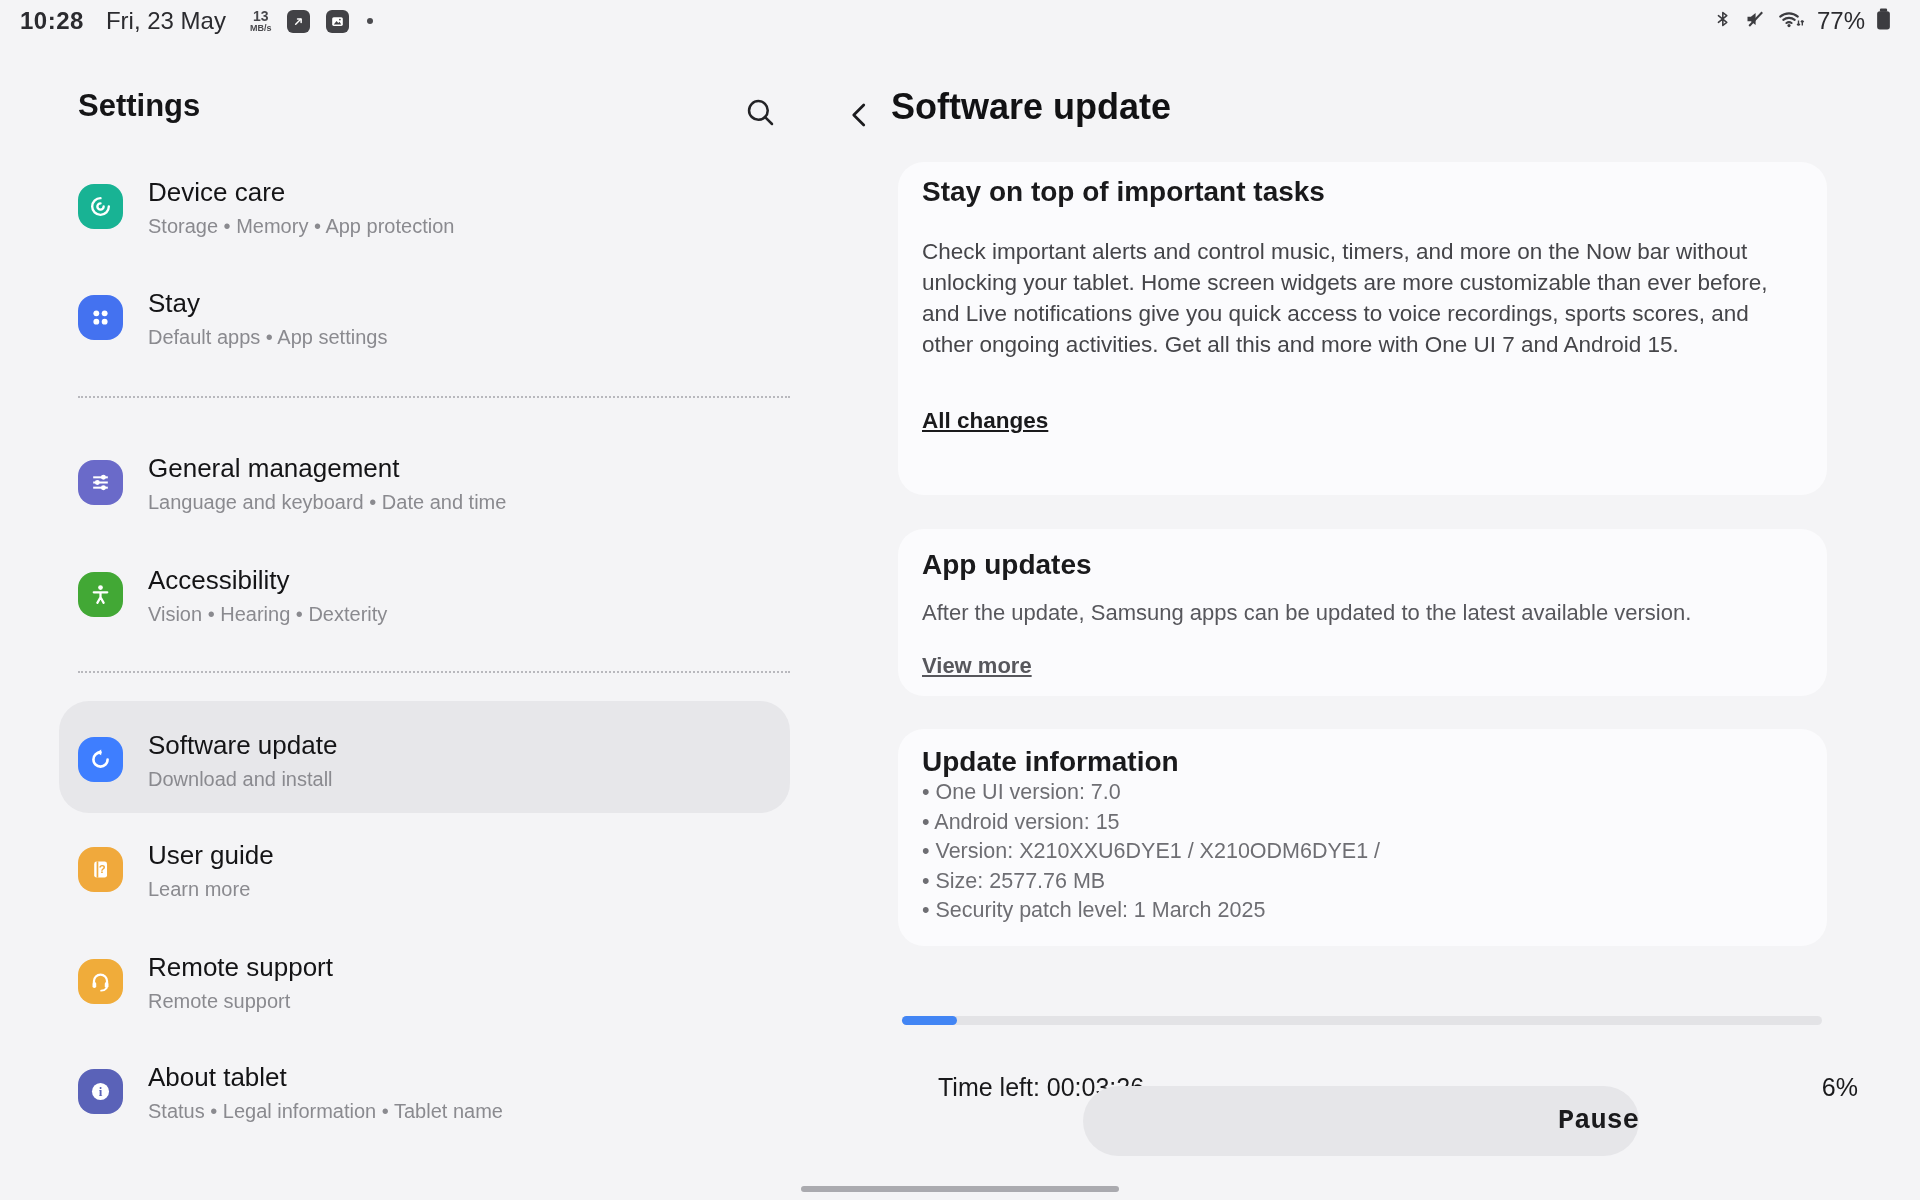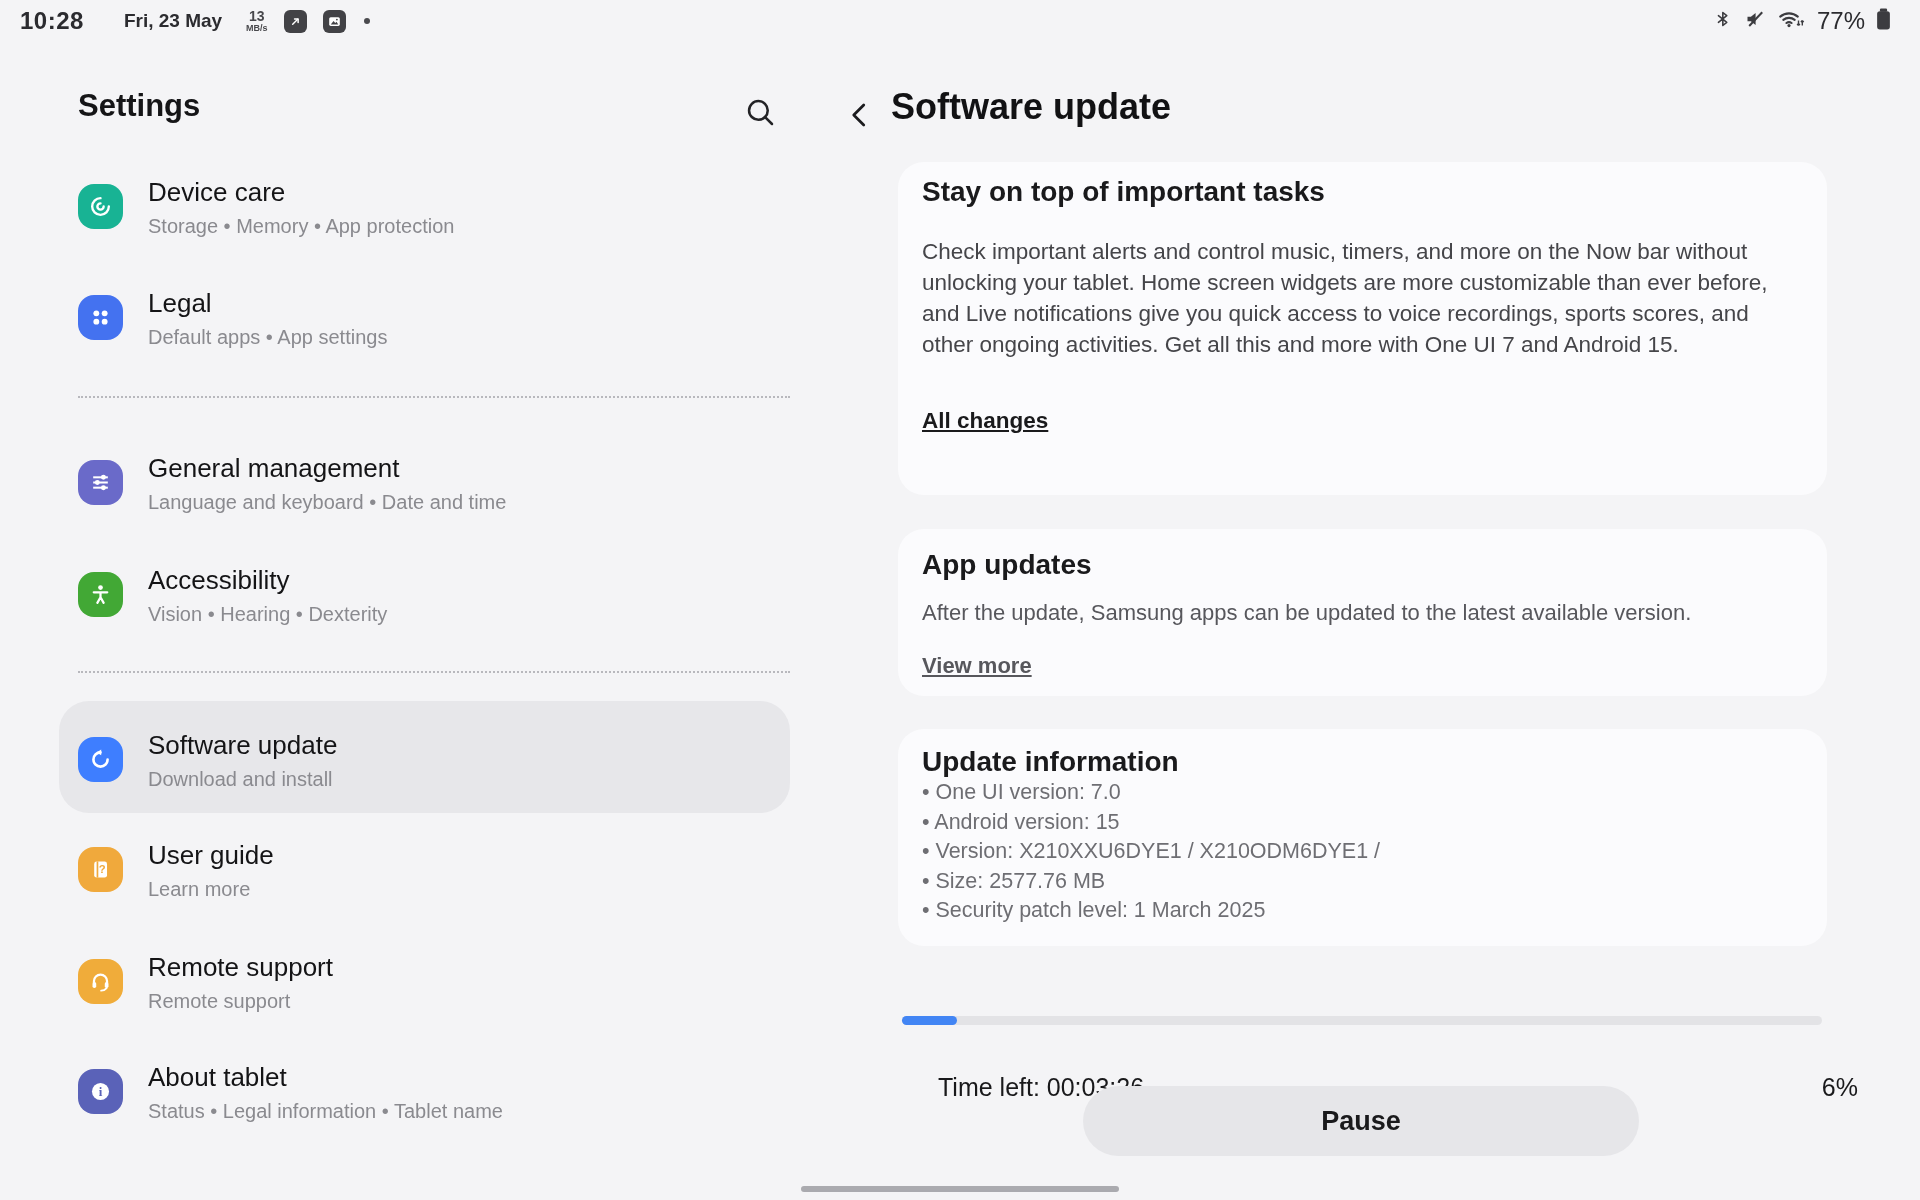--- a/index.html
+++ b/index.html
@@ -10,21 +10,21 @@
   }
 
   
   .statusbar {
     position:absolute; top:0; left:0; width:1920px; height:42px;
     display:flex; justify-content:space-between; align-items:center;
     padding:0 28px 0 20px; color:#3c3c40;
   }
   .sb-left { display:flex; align-items:center; gap:16px; }
   .sb-time { font-size:24px; font-weight:600; color:#2b2b2f; letter-spacing:0.5px; }
-  .sb-date { font-size:19px; font-weight:700; color:#2b2b2f; margin-left:24px; }
+  .sb-date { font-size:24px; font-weight:400; color:#2b2b2f; margin-left:6px; }
   .sb-speed { display:flex; flex-direction:column; align-items:center; line-height:1; margin-left:8px; }
   .sb-speed .v { font-size:14px; font-weight:700; color:#48484c; }
   .sb-speed .u { font-size:9px; font-weight:700; color:#48484c; margin-top:1px; }
   .sb-appicon {
     width:23px; height:23px; background:#424246; border-radius:6px;
     display:flex; align-items:center; justify-content:center;
   }
   .sb-dot { width:6px; height:6px; border-radius:50%; background:#4a4a4e; margin-left:2px; }
   .sb-right { display:flex; align-items:center; gap:10px; }
   .sb-batt-label { font-size:24px; color:#2b2b2f; margin-left:2px; }
@@ -92,21 +92,21 @@
   .progress-row {
     position:absolute; left:902px; top:1073px; width:920px;
     display:flex; justify-content:space-between; align-items:center;margin-left:36px;
   }
   .time-left { font-size:25px; color:#19191b; }
   .pct { font-size:25px; color:#19191b; }
 
   .pause-btn {
     position:absolute; left:1083px; top:1086px; width:556px; height:70px;
     background:#e6e6e9; border:none; border-radius:35px;
-    font-family:Liberation Sans, sans-serif; font-size:27px; font-weight:600; color:#1a1a1c; cursor:pointer;
+    font-family:Liberation Mono, monospace; font-size:27px; font-weight:600; color:#1a1a1c; cursor:pointer;text-align:right;
   }
   .bottom-handle {
     position:absolute; left:801px; top:1186px; width:318px; height:6px;
     background:#aaaaaf; border-radius:3px; cursor:grab;
   }
 </style>
 </head>
 <body>
 
 <div class="statusbar">
@@ -191,21 +191,21 @@
 <div class="side-item" style="top:287px">
   <div class="side-icon" style="background-color: rgb(68, 114, 240); color: rgb(68, 114, 240);">
     <svg width="27" height="27" viewBox="0 0 24 24">
         <circle cx="8.3" cy="8.3" r="2.6" fill="#fff"></circle>
         <circle cx="15.7" cy="8.3" r="2.6" fill="#fff"></circle>
         <circle cx="8.3" cy="15.7" r="2.6" fill="#fff"></circle>
         <circle cx="15.7" cy="15.7" r="2.6" fill="#fff"></circle>
       </svg>
   </div>
   <div class="side-text">
-    <span class="side-label">Legal</span>
+    <span class="side-label">Stay</span>
     <span class="side-sub">Default apps • App settings</span>
   </div>
 </div>
 
 <div class="divider" style="top:396px"></div>
 
 <div class="side-item" style="top:452px">
   <div class="side-icon" style="background-color: rgb(106, 106, 201); color: rgb(106, 106, 201);">
     <svg width="27" height="27" viewBox="0 0 24 24">
         <line x1="5.5" y1="7.4" x2="18.5" y2="7.4" stroke="#fff" stroke-width="1.8"></line>

